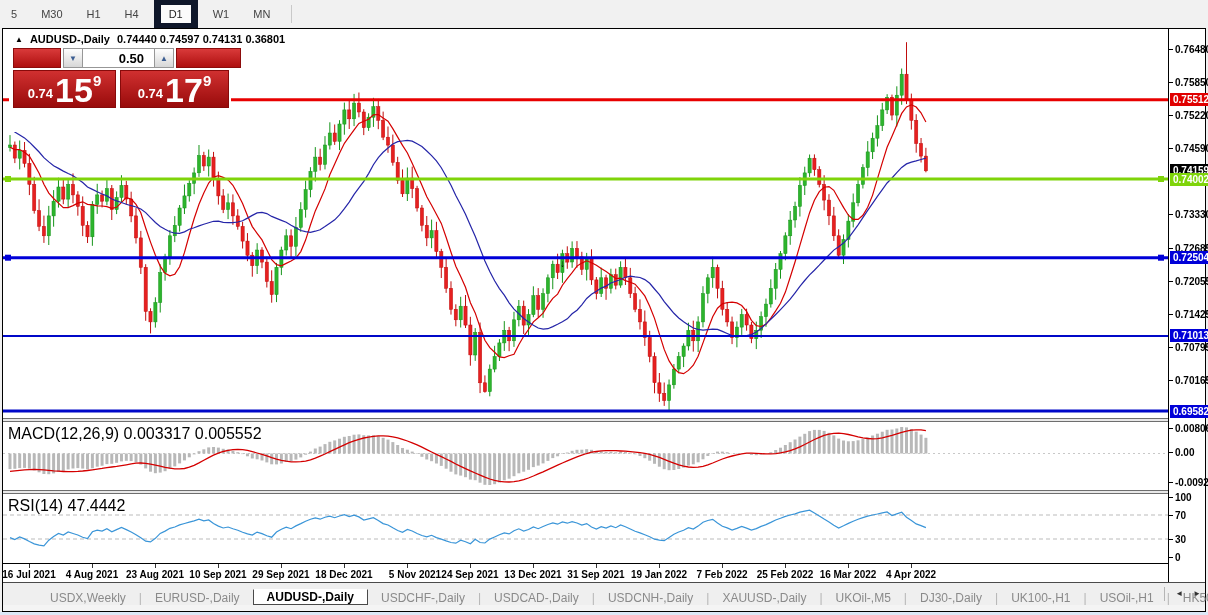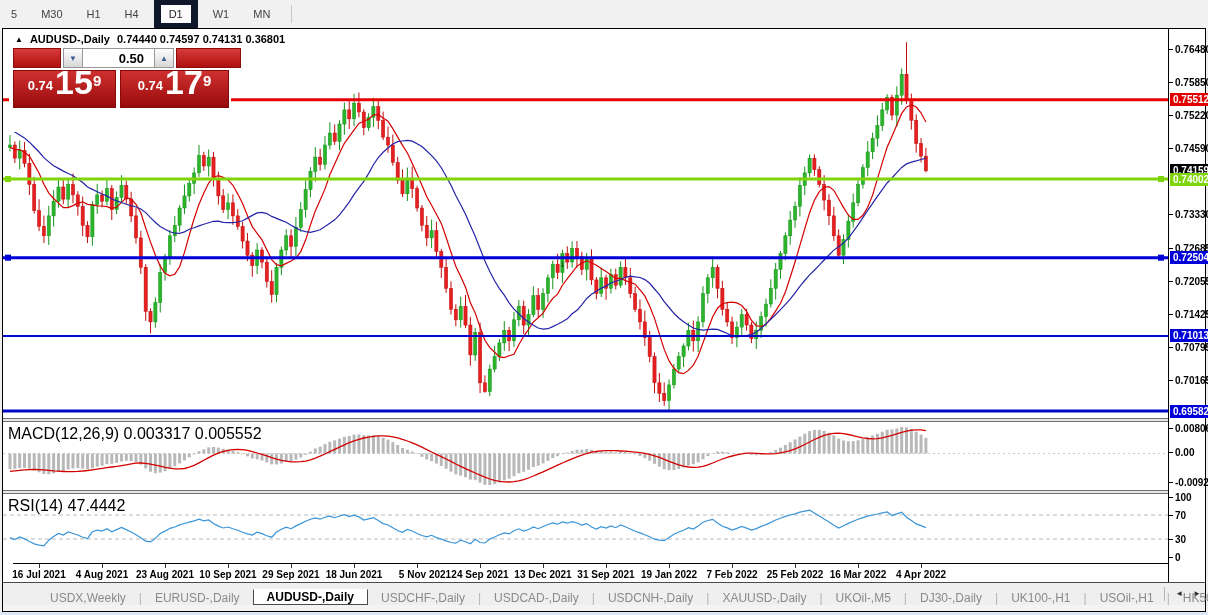--- a/index.html
+++ b/index.html
@@ -14,21 +14,21 @@
   .tb-sep { width:1px; height:18px; background:#c9c9c9; margin:0 6px; }
 
   
   #win { position:absolute; left:2px; top:28px; width:1204px; height:584px;
          background:#fff; border:1px solid #000; }
   #main-pane   { position:absolute; left:0; top:0; width:1165px; height:389px; background:#fff; }
   #splitter1   { position:absolute; left:0; top:389px; width:1165px; height:4px; background:#e8e8e8; border-top:1px solid #6e6e6e; border-bottom:1px solid #6e6e6e; cursor:row-resize; }
   #macd-pane   { position:absolute; left:0; top:393px; width:1165px; height:68px; background:#fff; }
   #splitter2   { position:absolute; left:0; top:461px; width:1165px; height:4px; background:#e8e8e8; border-top:1px solid #6e6e6e; border-bottom:1px solid #6e6e6e; cursor:row-resize; }
   #rsi-pane    { position:absolute; left:0; top:465px; width:1165px; height:69px; background:#fff; }
-  #date-axis   { position:absolute; left:0; top:534px; width:1165px; height:19px; background:#fff; border-top:1px solid #000;margin-left:10px; }
+  #date-axis   { position:absolute; left:0; top:534px; width:1165px; height:19px; background:#fff; border-top:1px solid #000; }
   #axis-col    { position:absolute; left:1165px; top:0; width:37px; height:553px; background:#fff; border-left:1px solid #000; }
   #tab-bar     { position:absolute; left:0; top:553px; width:1202px; height:23px; background:#efefef; border-top:1px solid #4a4a4a; display:flex; align-items:flex-end; padding-left:34px; }
   #win-filler  { position:absolute; left:0; top:576px; width:1202px; height:6px; background:#f4f4f4; }
 
   svg { display:block; }
 
   .pane-label { position:absolute; left:5px; top:3px; font-size:16px; color:#000; white-space:nowrap; }
   .pane-label b { font-weight:400; }
 
   
@@ -52,21 +52,21 @@
   #buy-btn  { position:absolute; left:167px; top:2px; width:65px; height:20px; }
   .spin { position:absolute; top:2px; width:20px; height:20px; background:linear-gradient(#fefefe,#d7d7d7);
           border:1px solid #979797; color:#3c5e92; font-size:8px; display:flex; align-items:center; justify-content:center; cursor:pointer; }
   #spin-dn { left:54px; }
   #spin-up { left:145px; }
   #vol-input { position:absolute; left:74px; top:2px; width:71px; height:20px; border:1px solid #979797;
                border-left:none; border-right:none; font-size:13px; font-weight:700; text-align:right;
                padding-right:10px; font-family:"Liberation Sans",sans-serif; }
   .px-block { position:absolute; top:24px; height:38px; background:linear-gradient(#d03030,#990b0b);
               border:1px solid #870a0a; color:#fff; display:flex; align-items:flex-end; justify-content:center;
-              padding-bottom:10px; cursor:pointer; }
+              padding-bottom:2px; cursor:pointer; }
   #sell-px { left:4px;   width:103px; }
   #buy-px  { left:111px; width:109px; }
   .px-small { font-size:13px; font-weight:700; margin:0 2px 4px 0; }
   .px-big   { font-size:34px; font-weight:700; line-height:30px; }
   .px-sup   { font-size:15px; font-weight:700; align-self:flex-start; margin-top:1px; }
 
   
   .tab { display:flex; align-items:center; padding:0 13px; font-size:12px; color:#8a8a8a; white-space:nowrap; cursor:pointer; }
   .tab.active { background:#fff; color:#000; font-weight:700; border-left:1px solid #4a4a4a;
                 border-right:1px solid #4a4a4a; border-bottom:1px solid #4a4a4a; margin-top:-1px; border-top:1px solid #fff; }
@@ -740,21 +740,21 @@
       <div class="date-lbl" style="left: 26px;">16 Jul 2021</div>
       <div class="date-mark" style="left: 26px;"></div>
       <div class="date-lbl" style="left: 89px;">4 Aug 2021</div>
       <div class="date-mark" style="left: 89px;"></div>
       <div class="date-lbl" style="left: 152px;">23 Aug 2021</div>
       <div class="date-mark" style="left: 152px;"></div>
       <div class="date-lbl" style="left: 215px;">10 Sep 2021</div>
       <div class="date-mark" style="left: 215px;"></div>
       <div class="date-lbl" style="left: 278px;">29 Sep 2021</div>
       <div class="date-mark" style="left: 278px;"></div>
-      <div class="date-lbl" style="left: 341px;">18 Jun 2021</div>
+      <div class="date-lbl" style="left: 341px;">18 Dec 2021</div>
       <div class="date-mark" style="left: 341px;"></div>
       <div class="date-lbl" style="left: 412px;">5 Nov 2021</div>
       <div class="date-mark" style="left: 404px;"></div>
       <div class="date-lbl" style="left: 467px;">24 Sep 2021</div>
       <div class="date-mark" style="left: 467px;"></div>
       <div class="date-lbl" style="left: 530px;">13 Dec 2021</div>
       <div class="date-mark" style="left: 530px;"></div>
       <div class="date-lbl" style="left: 593px;">31 Sep 2021</div>
       <div class="date-mark" style="left: 593px;"></div>
       <div class="date-lbl" style="left: 656px;">19 Jan 2022</div>

